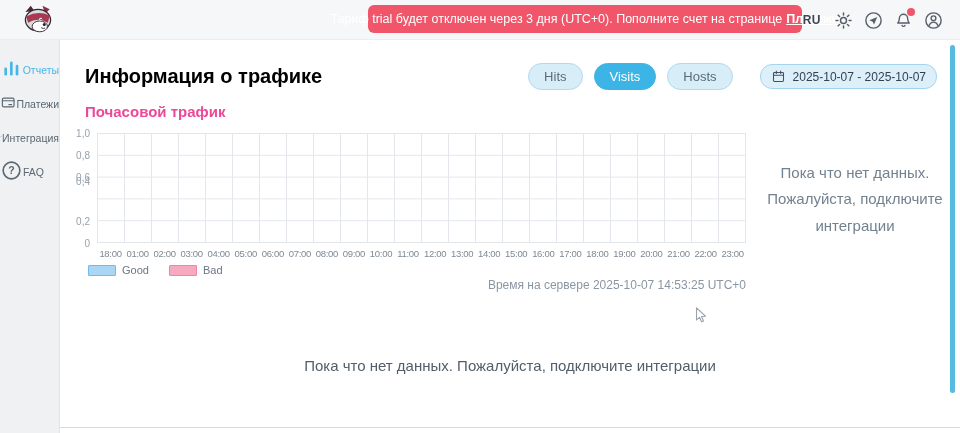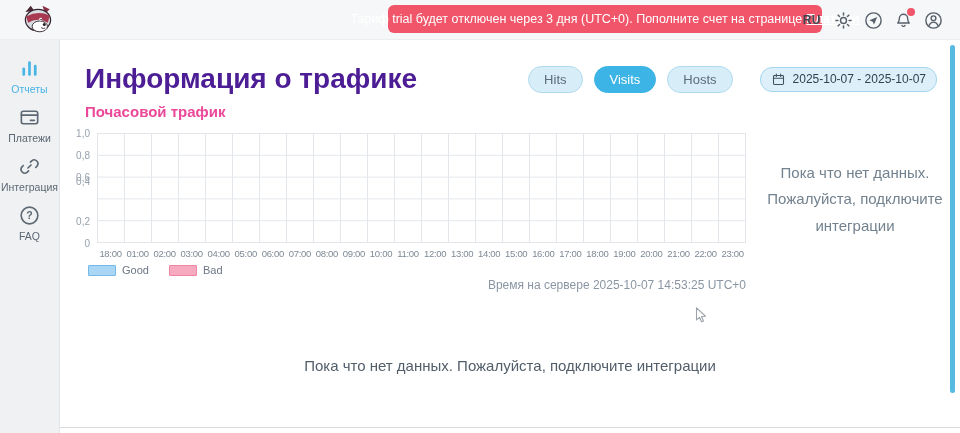--- a/index.html
+++ b/index.html
@@ -3,42 +3,42 @@
 <meta charset="utf-8">
 <style>
   * { margin:0; padding:0; box-sizing:border-box; }
   html,body { background:#fff; }
   body { font-family:"Liberation Sans", sans-serif; }
   .screen { position:relative; width:960px; height:433px; background:#fff; overflow:hidden; }
 
   
   header { position:absolute; left:0; top:0; width:960px; height:40px; background:#f6f7f8; border-bottom:1px solid #ebedef; }
   .logo { position:absolute; left:20px; top:3px; width:36px; height:34px; cursor:pointer; }
-  .banner { position:absolute; left:388px; top:5px; width:434px; height:28px; background:#f0556a; border-radius:6px;
+  .banner { position:absolute; left:368px; top:5px; width:434px; height:28px; background:#f0556a; border-radius:6px;
             color:#fff; font-size:12.5px; display:flex; align-items:center; justify-content:center; white-space:nowrap; }
   .banner a { color:#fff; font-weight:700; text-decoration:underline; margin-left:4px; cursor:pointer; }
   .header-right { position:absolute; right:16px; top:0; height:40px; display:flex; align-items:center; gap:9px; }
   .lang { font-size:12px; font-weight:700; color:#3c4752; letter-spacing:.5px; margin-right:3px; cursor:pointer; }
   .hicon { width:21px; height:21px; color:#565f6a; cursor:pointer; position:relative; display:inline-block; }
   .hicon svg { width:100%; height:100%; }
   .bell-dot { position:absolute; right:-1px; top:-2px; width:8px; height:8px; border-radius:50%; background:#f0556a; }
 
   
   aside { position:absolute; left:0; top:40px; bottom:0; width:60px; background:#eff1f3; border-right:1px solid #e2e4e7;
           display:flex; flex-direction:column; align-items:center; padding-top:17px; }
-  .side-item { display:flex; flex-direction:column; align-items:center; margin-bottom:11px; color:#5c6873; cursor:pointer; width:100%; }
+  .side-item { display:flex; flex-direction:row; align-items:center; margin-bottom:11px; color:#5c6873; cursor:pointer; width:100%; }
   .side-item svg { width:23px; height:23px; }
   .side-label { font-size:10.5px; margin-top:3px; }
   .side-item.active { color:#47b5e6; }
 
   
   main { position:absolute; left:60px; top:40px; width:900px; height:393px; background:#fff; }
 
   .title-row { position:absolute; left:25px; right:23px; top:23px; display:flex; align-items:center; }
-  h1 { font-size:28px; font-weight:700; color:#4c1d95; }
+  h1 { font-size:20px; font-weight:700; color:#000000; }
   .tabs { margin-left:auto; display:flex; gap:11px; }
   .tab { border:1px solid #aedaef; background:#d7edf8; color:#5b6b7a; font-family:inherit;
          font-size:13px; padding:5px 15px; border-radius:14px; cursor:pointer; }
   .tab.active { background:#3cb4e5; border-color:#3cb4e5; color:#fff; }
   .datebox { margin-left:27px; display:flex; align-items:center; gap:7px; background:#ddf0fa; border:1px solid #a3d6ee;
              border-radius:12px; padding:4px 10px; font-family:inherit; font-size:12px; color:#33414f; cursor:pointer; white-space:nowrap; }
   .datebox svg { width:15px; height:15px; color:#42505e; }
 
   h2.chart-title { position:absolute; left:25px; top:63px; font-size:15px; font-weight:700; color:#ec4899; }
 

